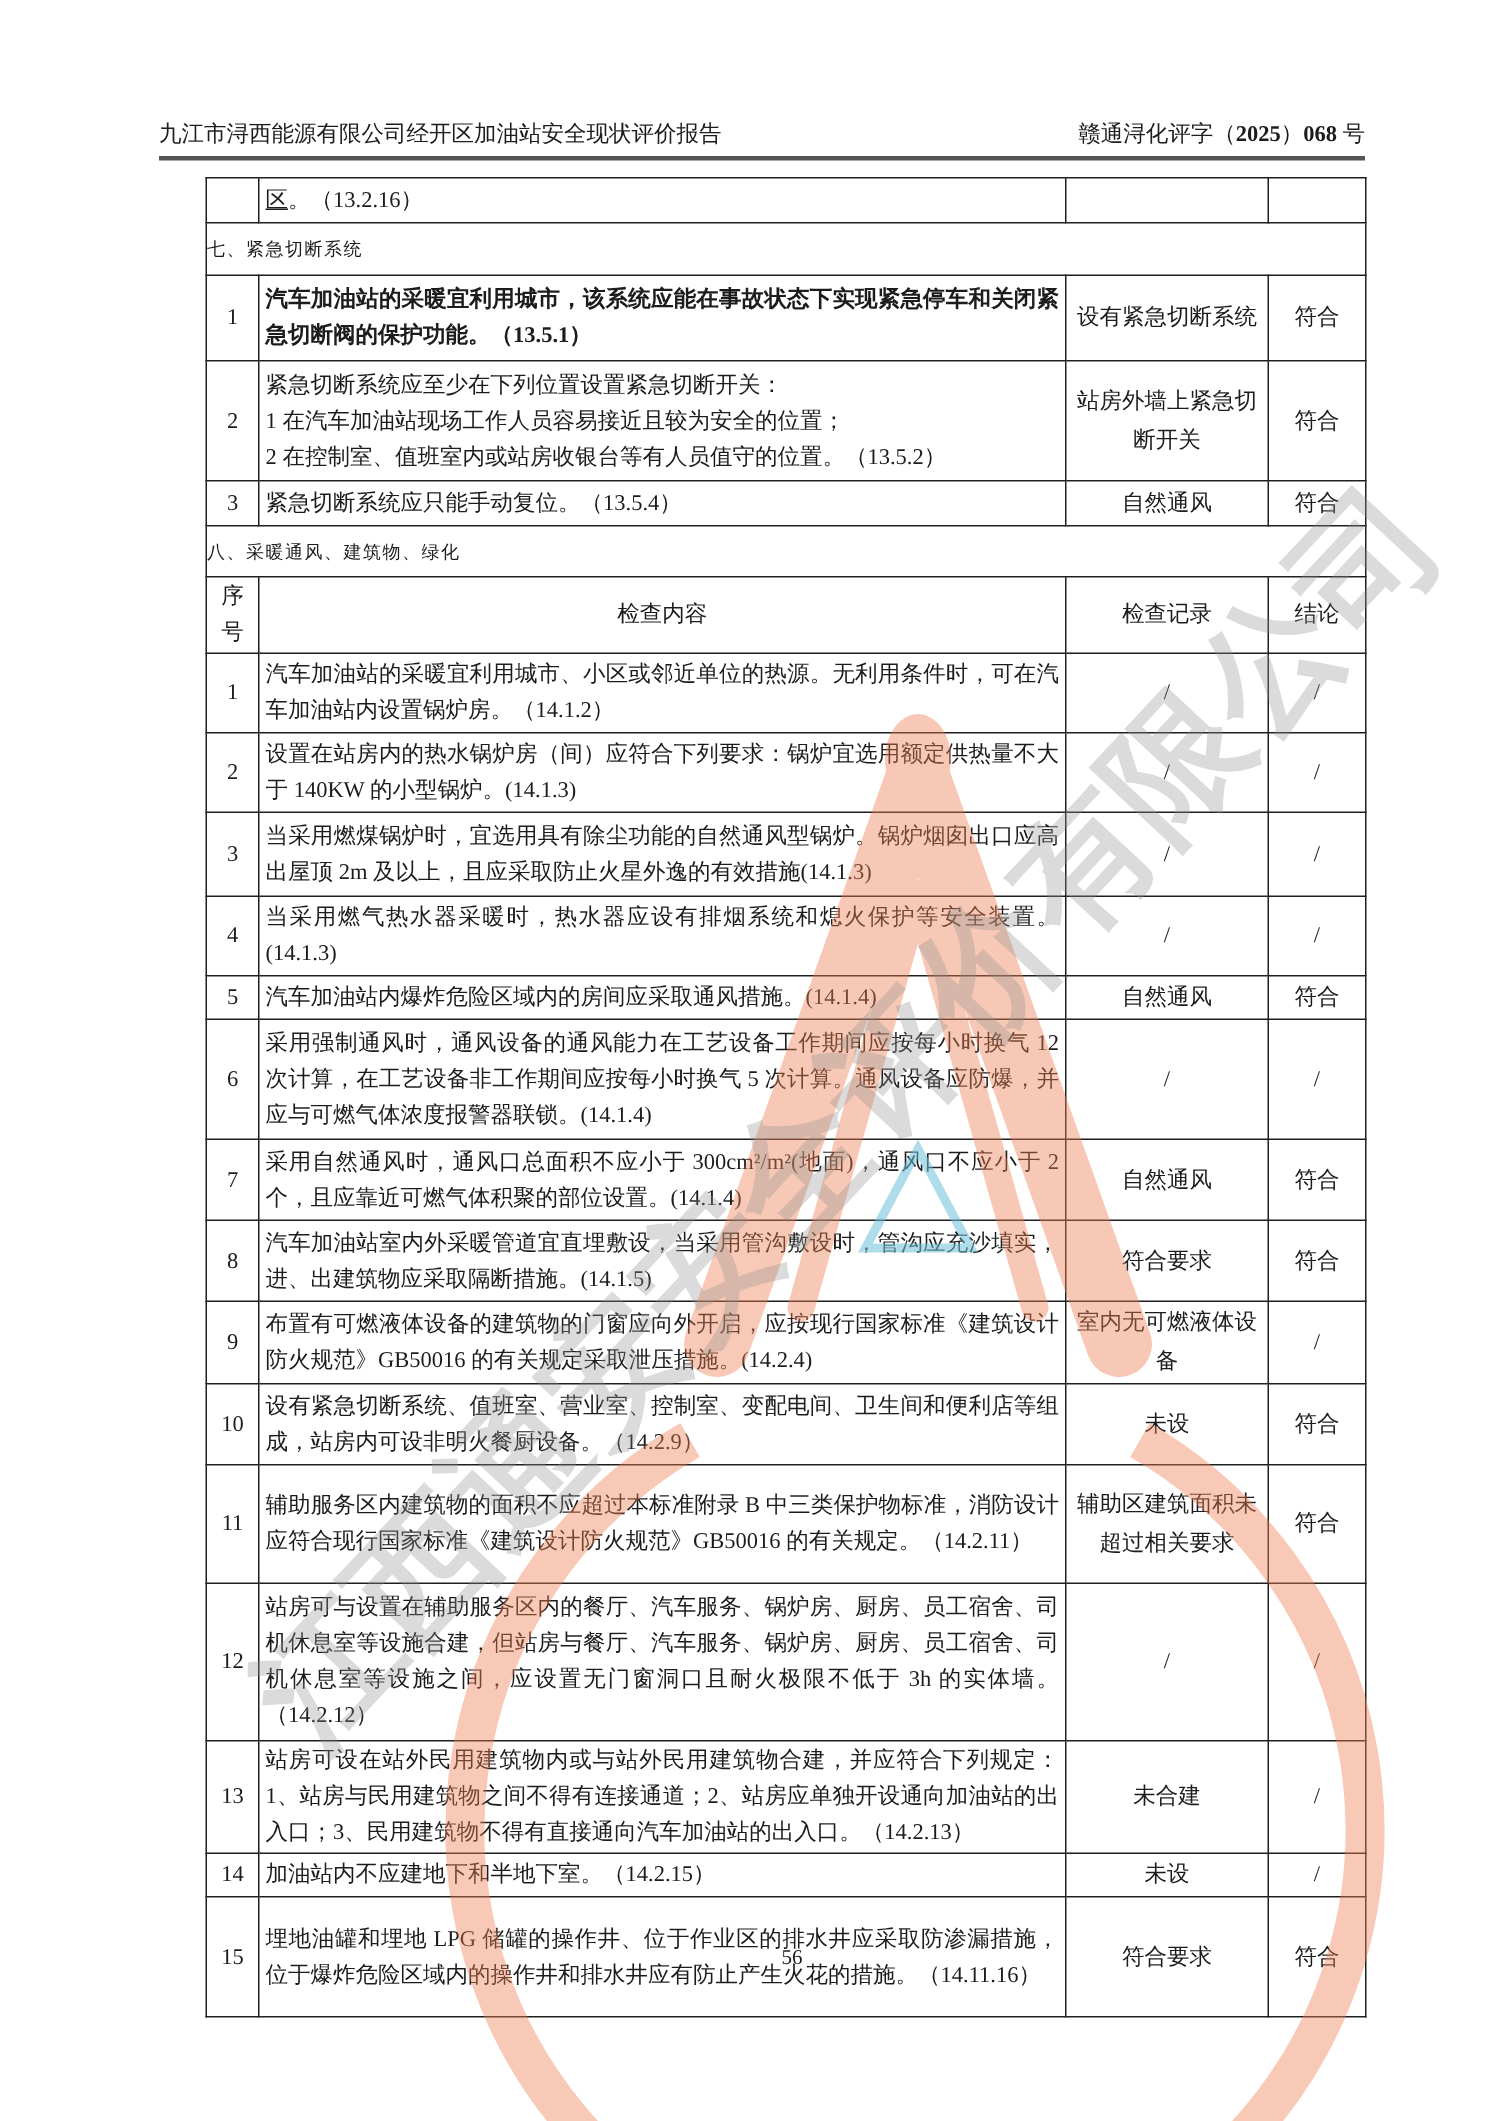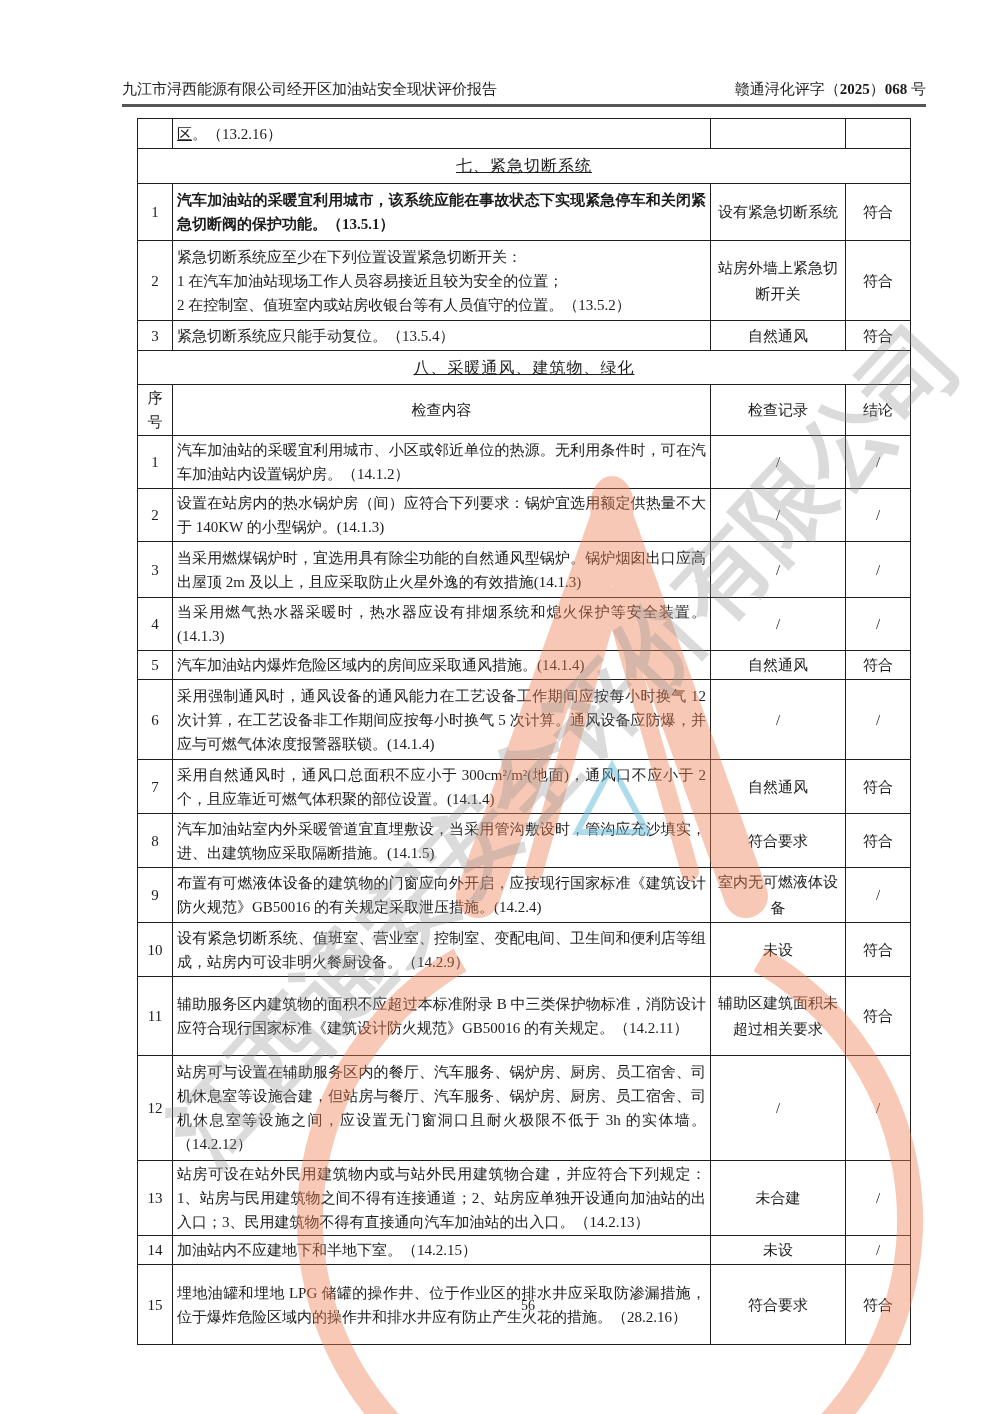--- a/index.html
+++ b/index.html
@@ -2,38 +2,38 @@
 <html><head>
 <meta charset="utf-8">
 <style>
   html,body{margin:0;padding:0;}
   body{
     width:1000px;height:1414px;position:relative;background:#ffffff;
     font-family:"Liberation Serif","DejaVu Serif",serif;color:#1c1c1c;overflow:hidden;
   }
   
   .page-header{
-    position:absolute;top:80px;left:122px;width:804px;
+    position:absolute;top:80px;left:106px;width:804px;
     display:flex;justify-content:space-between;align-items:flex-end;
     border-bottom:3px solid #565656;padding-bottom:5px;font-size:15px;white-space:nowrap;
   }
   .ref-bold{font-weight:bold;}
   
   table.doc-table{
     position:absolute;top:118px;left:137px;width:773px;
     border-collapse:collapse;table-layout:fixed;
   }
   .doc-table td{
     border:1.6px solid #1f1f1f;font-size:15px;line-height:24px;
     padding:1px 4px;vertical-align:middle;overflow:hidden;
   }
   td.serial{text-align:center;padding:1px 0;}
   td.content{text-align:justify;white-space:pre-wrap;}
   td.record,td.conclusion{text-align:center;padding:1px 2px;line-height:26px;}
-  tr.section-row td{text-align:center;font-size:16px;letter-spacing:1px;padding:2px 0;text-decoration:underline;}
+  tr.section-row td{font-size:12px;letter-spacing:1px;padding:2px 0;}
   tr.colhead-row td{text-align:center;}
   .bold{font-weight:bold;}
   .u{text-decoration:underline;}
   
   .page-number{
     position:absolute;left:0;right:0;top:1298px;text-align:center;
     font-size:14px;transform:translateX(28px);
   }
   
   .wm{position:absolute;inset:0;pointer-events:none;z-index:3;}
@@ -183,21 +183,21 @@
         <td class="conclusion">/</td>
       </tr>
       <tr>
         <td class="serial" style="height: 25px;">14</td>
         <td class="content">加油站内不应建地下和半地下室。（14.2.15）</td>
         <td class="record">未设</td>
         <td class="conclusion">/</td>
       </tr>
       <tr>
         <td class="serial" style="height: 77px;">15</td>
-        <td class="content">埋地油罐和埋地 LPG 储罐的操作井、位于作业区的排水井应采取防渗漏措施，位于爆炸危险区域内的操作井和排水井应有防止产生火花的措施。（28.2.16）</td>
+        <td class="content">埋地油罐和埋地 LPG 储罐的操作井、位于作业区的排水井应采取防渗漏措施，位于爆炸危险区域内的操作井和排水井应有防止产生火花的措施。（14.11.16）</td>
         <td class="record">符合要求</td>
         <td class="conclusion">符合</td>
       </tr>
     </tbody>
 </table>
 
 <div class="wm">
   <svg class="wm-stamp" width="1000" height="1414" viewBox="0 0 1000 1414">
 
     <path d="M460 960 A300 300 0 1 0 760 960" fill="none" stroke="#ee7e50" stroke-width="26" opacity="0.42"></path>

